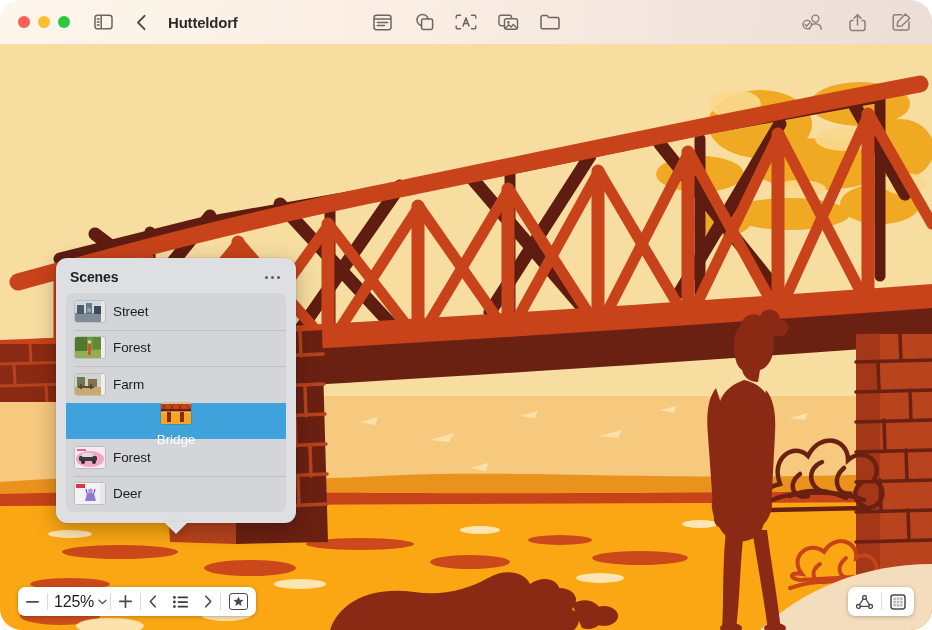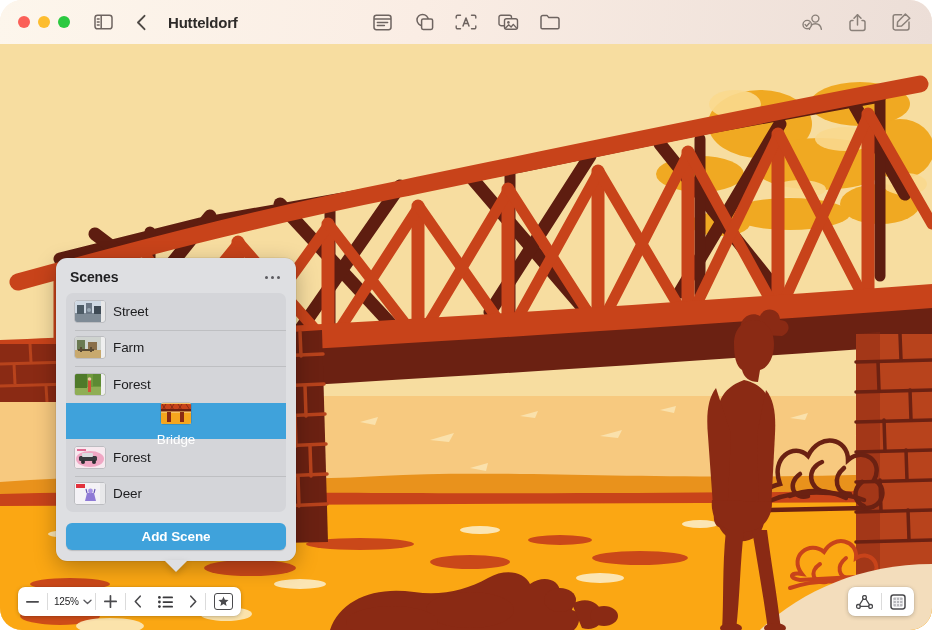--- a/index.html
+++ b/index.html
@@ -76,21 +76,21 @@
   .fbar { position:absolute; bottom:14px; height:29px; border-radius:7px; background:#FFFFFF;
           box-shadow:0 1px 4px rgba(0,0,0,.22), 0 0 0 .5px rgba(0,0,0,.06);
           display:flex; align-items:center; z-index:35; }
   .fbar-left { left:18px; }
   .fbar-right { right:18px; }
   .fgroup { display:flex; align-items:center; height:100%; }
   .fsep { width:1px; height:17px; background:rgba(0,0,0,.14); }
   .fbtn { display:flex; align-items:center; justify-content:center; height:100%;
           padding:0 8px; color:#4a4a4d; }
   .fbtn svg { display:block; }
-  .zoomval { font-size:10px; color:#1d1d1f; letter-spacing:-0.2px; padding:0 3px 0 6px;
+  .zoomval { font-size:16px; color:#1d1d1f; letter-spacing:-0.2px; padding:0 3px 0 6px;
              display:flex; gap:4px; }
   .sq { width:19px; height:17px; border:1.6px solid #4a4a4d; border-radius:3px;
         display:flex; align-items:center; justify-content:center; }
 </style>
 </head>
 <body>
 
 <div class="window">
 
   <div class="canvas">
@@ -466,46 +466,46 @@
               <rect x="26" width="4" height="21" fill="#e8e8e8"></rect>
               <circle cx="14" cy="9" r="2" fill="#9aa9b5"></circle>
             </svg>
         </span>
         <span class="scene-label">Street</span>
       </div>
 
       <div class="scene-row">
         <span class="thumb">
           <svg viewBox="0 0 30 21">
+              <rect width="30" height="21" fill="#6f9a3c"></rect>
+              <rect y="13" width="30" height="8" fill="#8fae55"></rect>
+              <path d="M0 0 h12 v14 h-12z" fill="#4f7a2a"></path>
+              <path d="M18 0 h12 v12 h-12z" fill="#5d8a33"></path>
+              <rect x="13" y="6" width="3" height="12" fill="#d1523a"></rect>
+              <circle cx="14.5" cy="5" r="1.8" fill="#e8c9a0"></circle>
+              <rect x="26" width="4" height="21" fill="#efefef"></rect>
+            </svg>
+        </span>
+        <span class="scene-label">Forest</span>
+      </div>
+
+      <div class="scene-row">
+        <span class="thumb">
+          <svg viewBox="0 0 30 21">
               <rect width="30" height="21" fill="#cfd3cf"></rect>
               <rect y="13" width="30" height="8" fill="#c8a96e"></rect>
               <rect x="2" y="3" width="8" height="10" fill="#6b7a52"></rect>
               <rect x="13" y="5" width="9" height="8" fill="#8a6f4a"></rect>
               <rect x="3" y="12" width="16" height="2" fill="#5a4a33"></rect>
               <rect x="5" y="10" width="2" height="5" fill="#5a4a33"></rect>
               <rect x="15" y="10" width="2" height="5" fill="#5a4a33"></rect>
               <rect x="26" width="4" height="21" fill="#efefef"></rect>
             </svg>
         </span>
         <span class="scene-label">Farm</span>
-      </div>
-
-      <div class="scene-row">
-        <span class="thumb">
-          <svg viewBox="0 0 30 21">
-              <rect width="30" height="21" fill="#6f9a3c"></rect>
-              <rect y="13" width="30" height="8" fill="#8fae55"></rect>
-              <path d="M0 0 h12 v14 h-12z" fill="#4f7a2a"></path>
-              <path d="M18 0 h12 v12 h-12z" fill="#5d8a33"></path>
-              <rect x="13" y="6" width="3" height="12" fill="#d1523a"></rect>
-              <circle cx="14.5" cy="5" r="1.8" fill="#e8c9a0"></circle>
-              <rect x="26" width="4" height="21" fill="#efefef"></rect>
-            </svg>
-        </span>
-        <span class="scene-label">Forest</span>
       </div>
 
       <div class="scene-row selected">
         <span class="thumb">
           <svg viewBox="0 0 30 21">
               <rect width="30" height="21" fill="#f5c065"></rect>
               <rect y="10" width="30" height="11" fill="#f5a61e"></rect>
               <rect y="1" width="30" height="6" fill="#c8431a"></rect>
               <g stroke="#8a2a14" stroke-width="1">
                 <path d="M1 1 l4 6 M5 1 l-4 6 M9 1 l4 6 M13 1 l-4 6 M17 1 l4 6 M21 1 l-4 6 M25 1 l4 6"></path>
@@ -541,21 +541,20 @@
               <path d="M10 18 l2 -8 h7 l2 8z" fill="#8f7ad6"></path>
               <path d="M12 10 l-1 -4 M19 10 l1 -4" stroke="#6d5ab8" stroke-width="1.2"></path>
               <circle cx="15.5" cy="8" r="2.4" fill="#a893e6"></circle>
               <rect x="25" width="5" height="21" fill="#e8e8ea"></rect>
             </svg>
         </span>
         <span class="scene-label">Deer</span>
       </div>
     </div>
 
-    <div class="add-btn">Add Scene</div>
     <div class="pop-arrow"></div>
   </div>
 
   <div class="fbar fbar-left">
     <div class="fgroup">
       <span class="fbtn">
         <svg width="13" height="2" viewBox="0 0 13 2">
             <rect width="13" height="1.7" rx="0.85" fill="#4a4a4d"></rect>
           </svg>
       </span>

